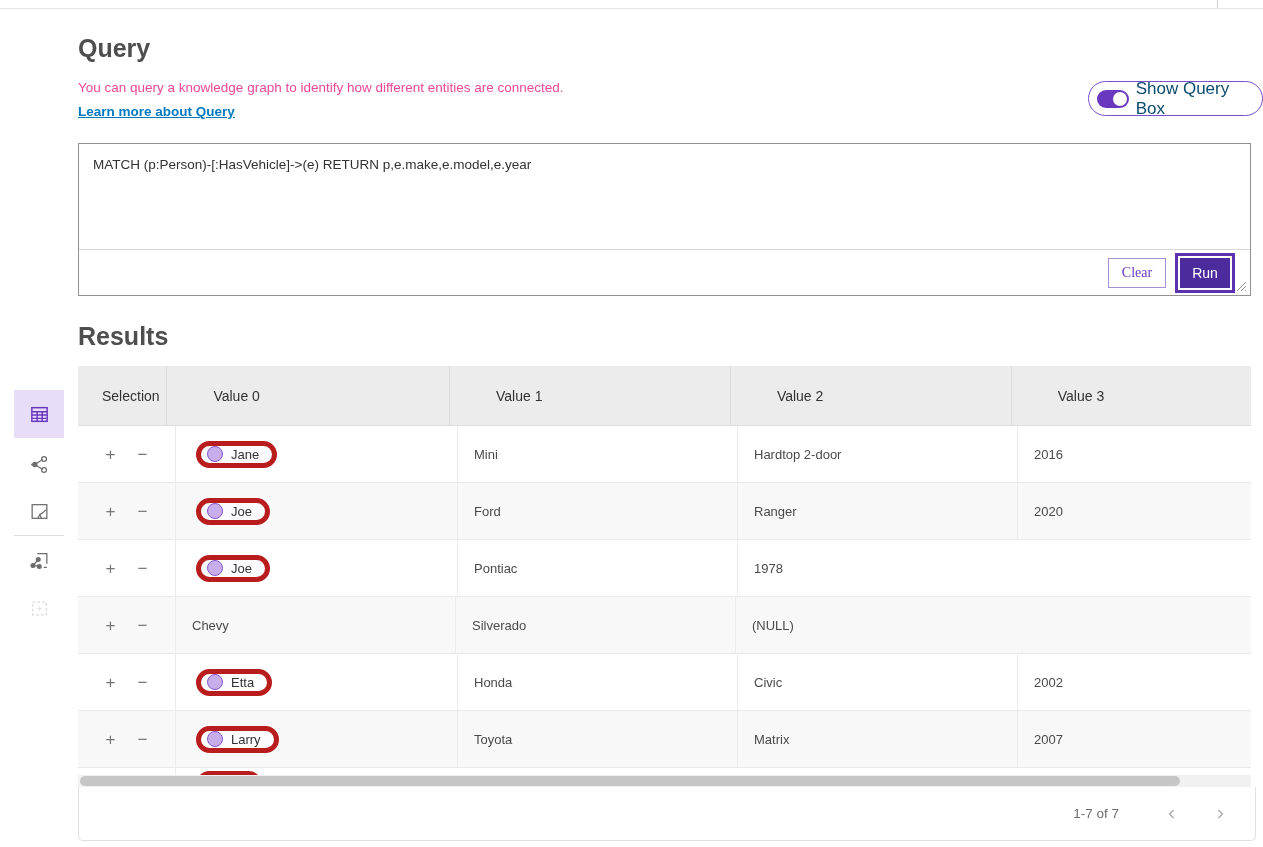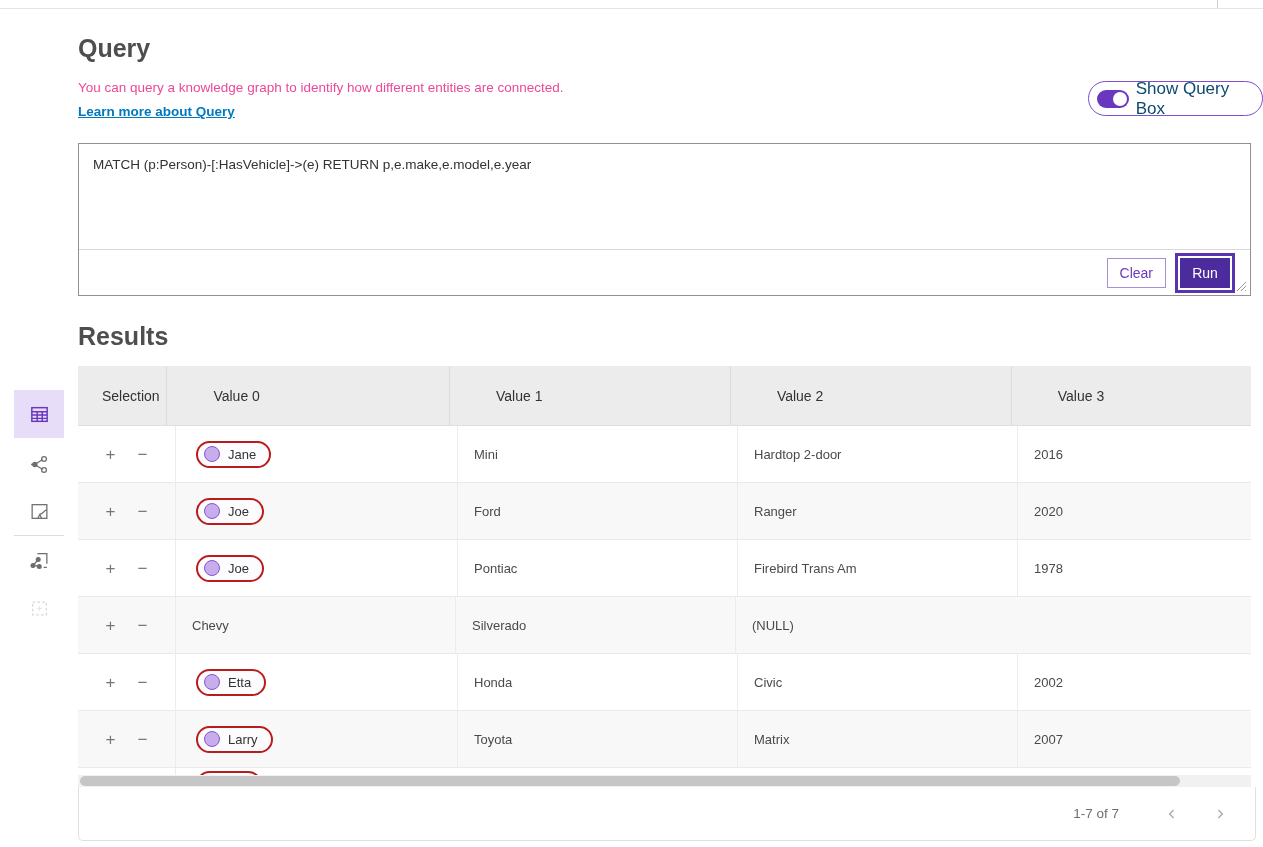--- a/index.html
+++ b/index.html
@@ -20,21 +20,21 @@
   .toggle-wrap { position:absolute; left:1088px; top:81px; height:35px; border:1px solid #7B4FD0; border-radius:18px; display:flex; align-items:center; padding:0 14px 0 8px; background:#fff; cursor:pointer; }
   .switch { position:relative; width:36px; height:18px; border-radius:9px; background:#6A38BF; margin-right:7px; }
   .switch .knob { position:absolute; right:2px; top:2px; width:14px; height:14px; border-radius:50%; background:#fff; }
   .toggle-label { font-size:17px; color:#0c4a6e; }
 
   
   .query-panel { position:absolute; left:78px; top:143px; width:1173px; height:153px; border:1px solid #919191; background:#fff; }
   .query-text { position:relative; height:106px; border-bottom:1px solid #D8D8D8; padding:13px 14px; font-size:13.5px; color:#323232; white-space:pre-wrap; }
   .resize-handle { position:absolute; right:3px; bottom:3px; width:11px; height:11px; }
   .query-actions { height:45px; display:flex; align-items:center; justify-content:flex-end; gap:14px; padding-right:14px; }
-  .btn-clear { min-width:58px; height:30px; background:#fff; border:1px solid #A68FD6; color:#6A38BF; font-size:14px; font-family:Liberation Sans, sans-serif; padding:0 12px; cursor:pointer; }
+  .btn-clear { min-width:58px; height:30px; background:#fff; border:1px solid #A68FD6; color:#6A38BF; font-size:14px; font-family:Liberation Serif, serif; padding:0 12px; cursor:pointer; }
   .btn-run { min-width:50px; height:30px; background:#4C2C9C; border:none; color:#fff; font-size:14px; font-family:inherit; padding:0 12px; cursor:pointer; box-shadow:0 0 0 2px #ffffff, 0 0 0 5px #5B32AF; margin-right:6px; }
 
   .h-results { position:absolute; left:78px; top:322px; font-size:25px; font-weight:bold; color:#4E4E4E; }
 
   
   .rail-item { position:absolute; left:14px; width:50px; height:48px; display:flex; align-items:center; justify-content:center; cursor:pointer; }
   .rail-item.active { background:#E7DDF8; }
   .rail-item.disabled { cursor:default; }
   .rail-divider { position:absolute; left:14px; top:535px; width:50px; height:1px; background:#DDDDDD; }
 
@@ -46,21 +46,21 @@
   .c0 { width:98px; }  .c1 { width:282px; } .c2 { width:280px; } .c3 { width:280px; } .c4 { width:233px; }
   .th.c0 { padding-left:24px; }
   .trow { display:flex; height:57px; background:#fff; border-bottom:1px solid #EAEAEA; }
   .trow.alt { background:#F8F8F8; }
   .td { display:flex; align-items:center; border-right:1px solid #ECECEC; font-size:13px; color:#4A4A4A; }
   .td:last-child { border-right:none; }
   .td.val-cell { padding-left:16px; }
   .sel-cell { justify-content:center; gap:18px; }
   .rowbtn { background:none; border:none; font-size:17px; color:#767676; cursor:pointer; font-family:inherit; line-height:1; padding:2px; }
   .pill-cell { padding-left:20px; }
-  .entity-pill { display:inline-flex; align-items:center; height:27px; border:2px solid #b91c1c; border-radius:14px; background:#FCFBFE; padding:0 13px 0 6px; cursor:pointer;text-align:right; }
+  .entity-pill { display:inline-flex; align-items:center; height:27px; border:5px solid #b91c1c; border-radius:14px; background:#FCFBFE; padding:0 13px 0 6px; cursor:pointer;text-align:right; }
   .entity-dot { width:16px; height:16px; border-radius:50%; background:#C7ADEB; border:1.5px solid #8557CF; margin-right:8px; }
   .entity-name { font-size:13px; color:#333; }
   .partial-row { height:12px; background:#fff; overflow:hidden; display:flex; }
   .partial-row .spacer { width:98px; border-right:1px solid #ECECEC; }
   .partial-row .pcell { padding-left:20px; padding-top:3px; }
 
   
   .hscroll { position:absolute; left:78px; top:775px; width:1173px; height:12px; background:#F1F1F1; }
   .hscroll .thumb { position:absolute; left:2px; top:1px; width:1100px; height:10px; background:#C6C6C6; border-radius:5px; cursor:grab; }
 
@@ -192,21 +192,20 @@
         <button class="rowbtn">+</button>
         <button class="rowbtn">−</button>
       </div>
       <div class="td c1 pill-cell">
         <span class="entity-pill">
           <span class="entity-dot"></span>
           <span class="entity-name">Joe</span>
         </span>
       </div>
       <div class="td c2 val-cell">Pontiac</div>
-      <div class="td c3 val-cell">Firebird Trans Am</div>
       <div class="td c4 val-cell">1978</div>
     </div>
 
     <div class="trow alt">
       <div class="td c0 sel-cell">
         <button class="rowbtn">+</button>
         <button class="rowbtn">−</button>
       </div>
       <div class="td c2 val-cell">Chevy</div>
       <div class="td c3 val-cell">Silverado</div>

